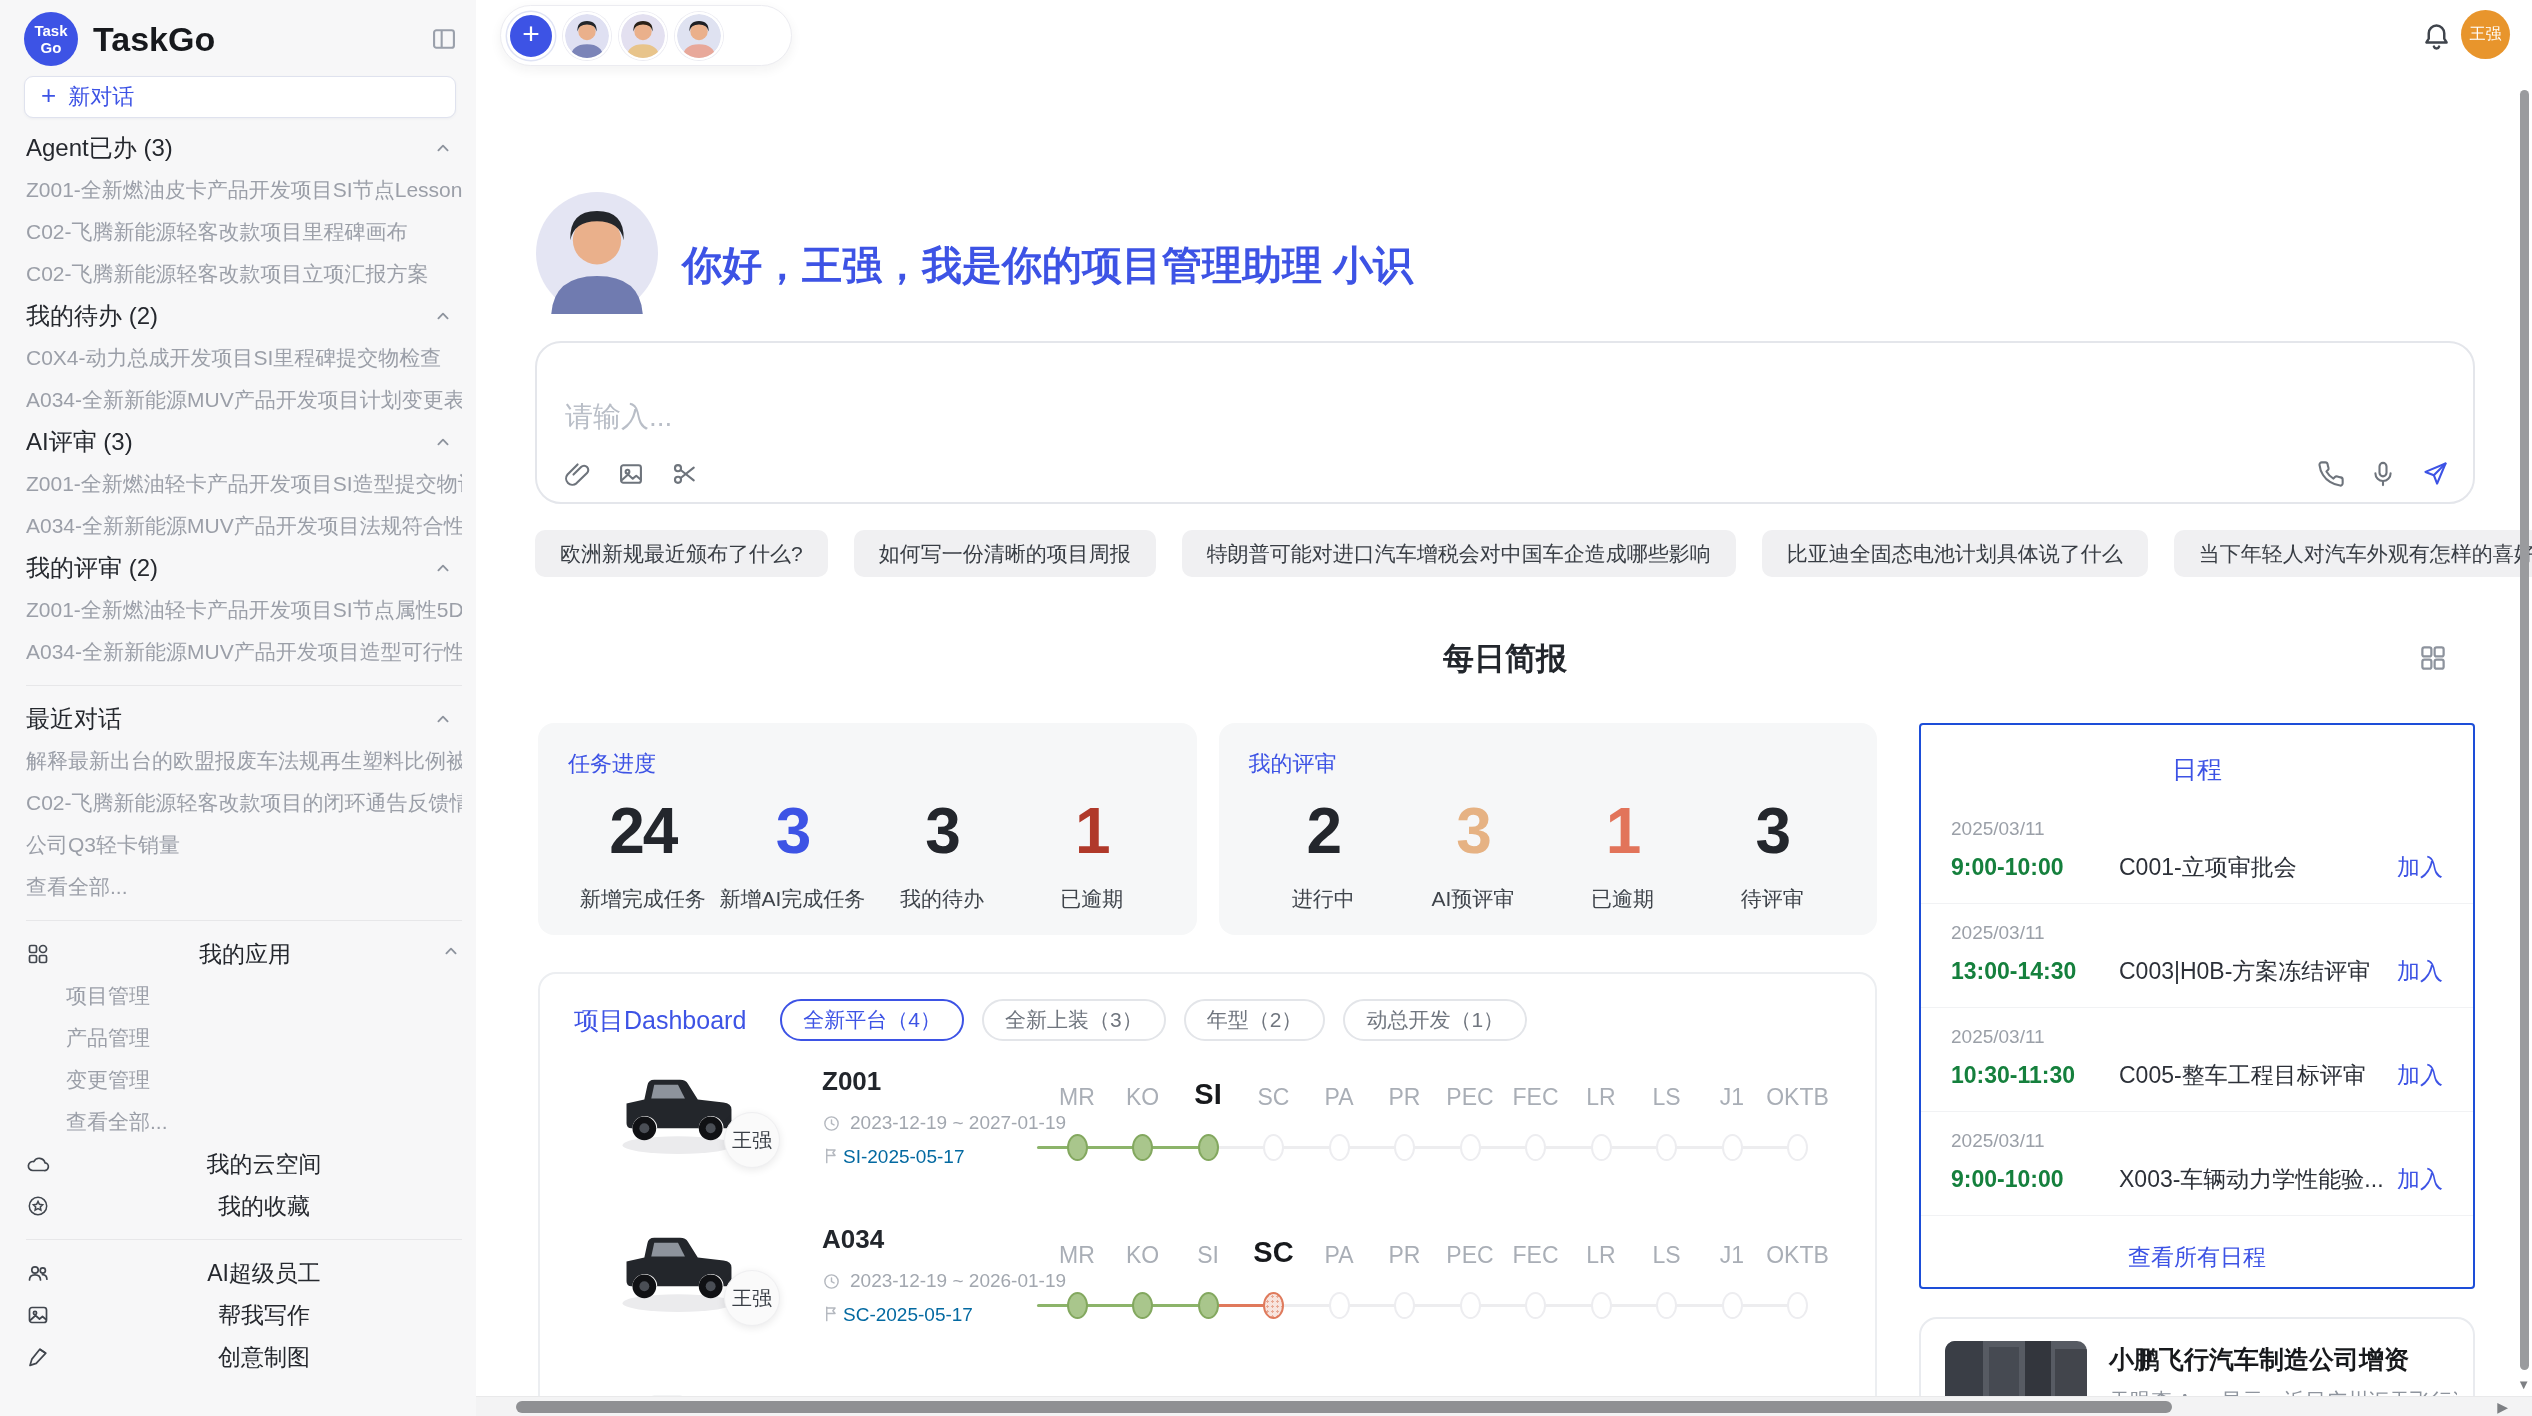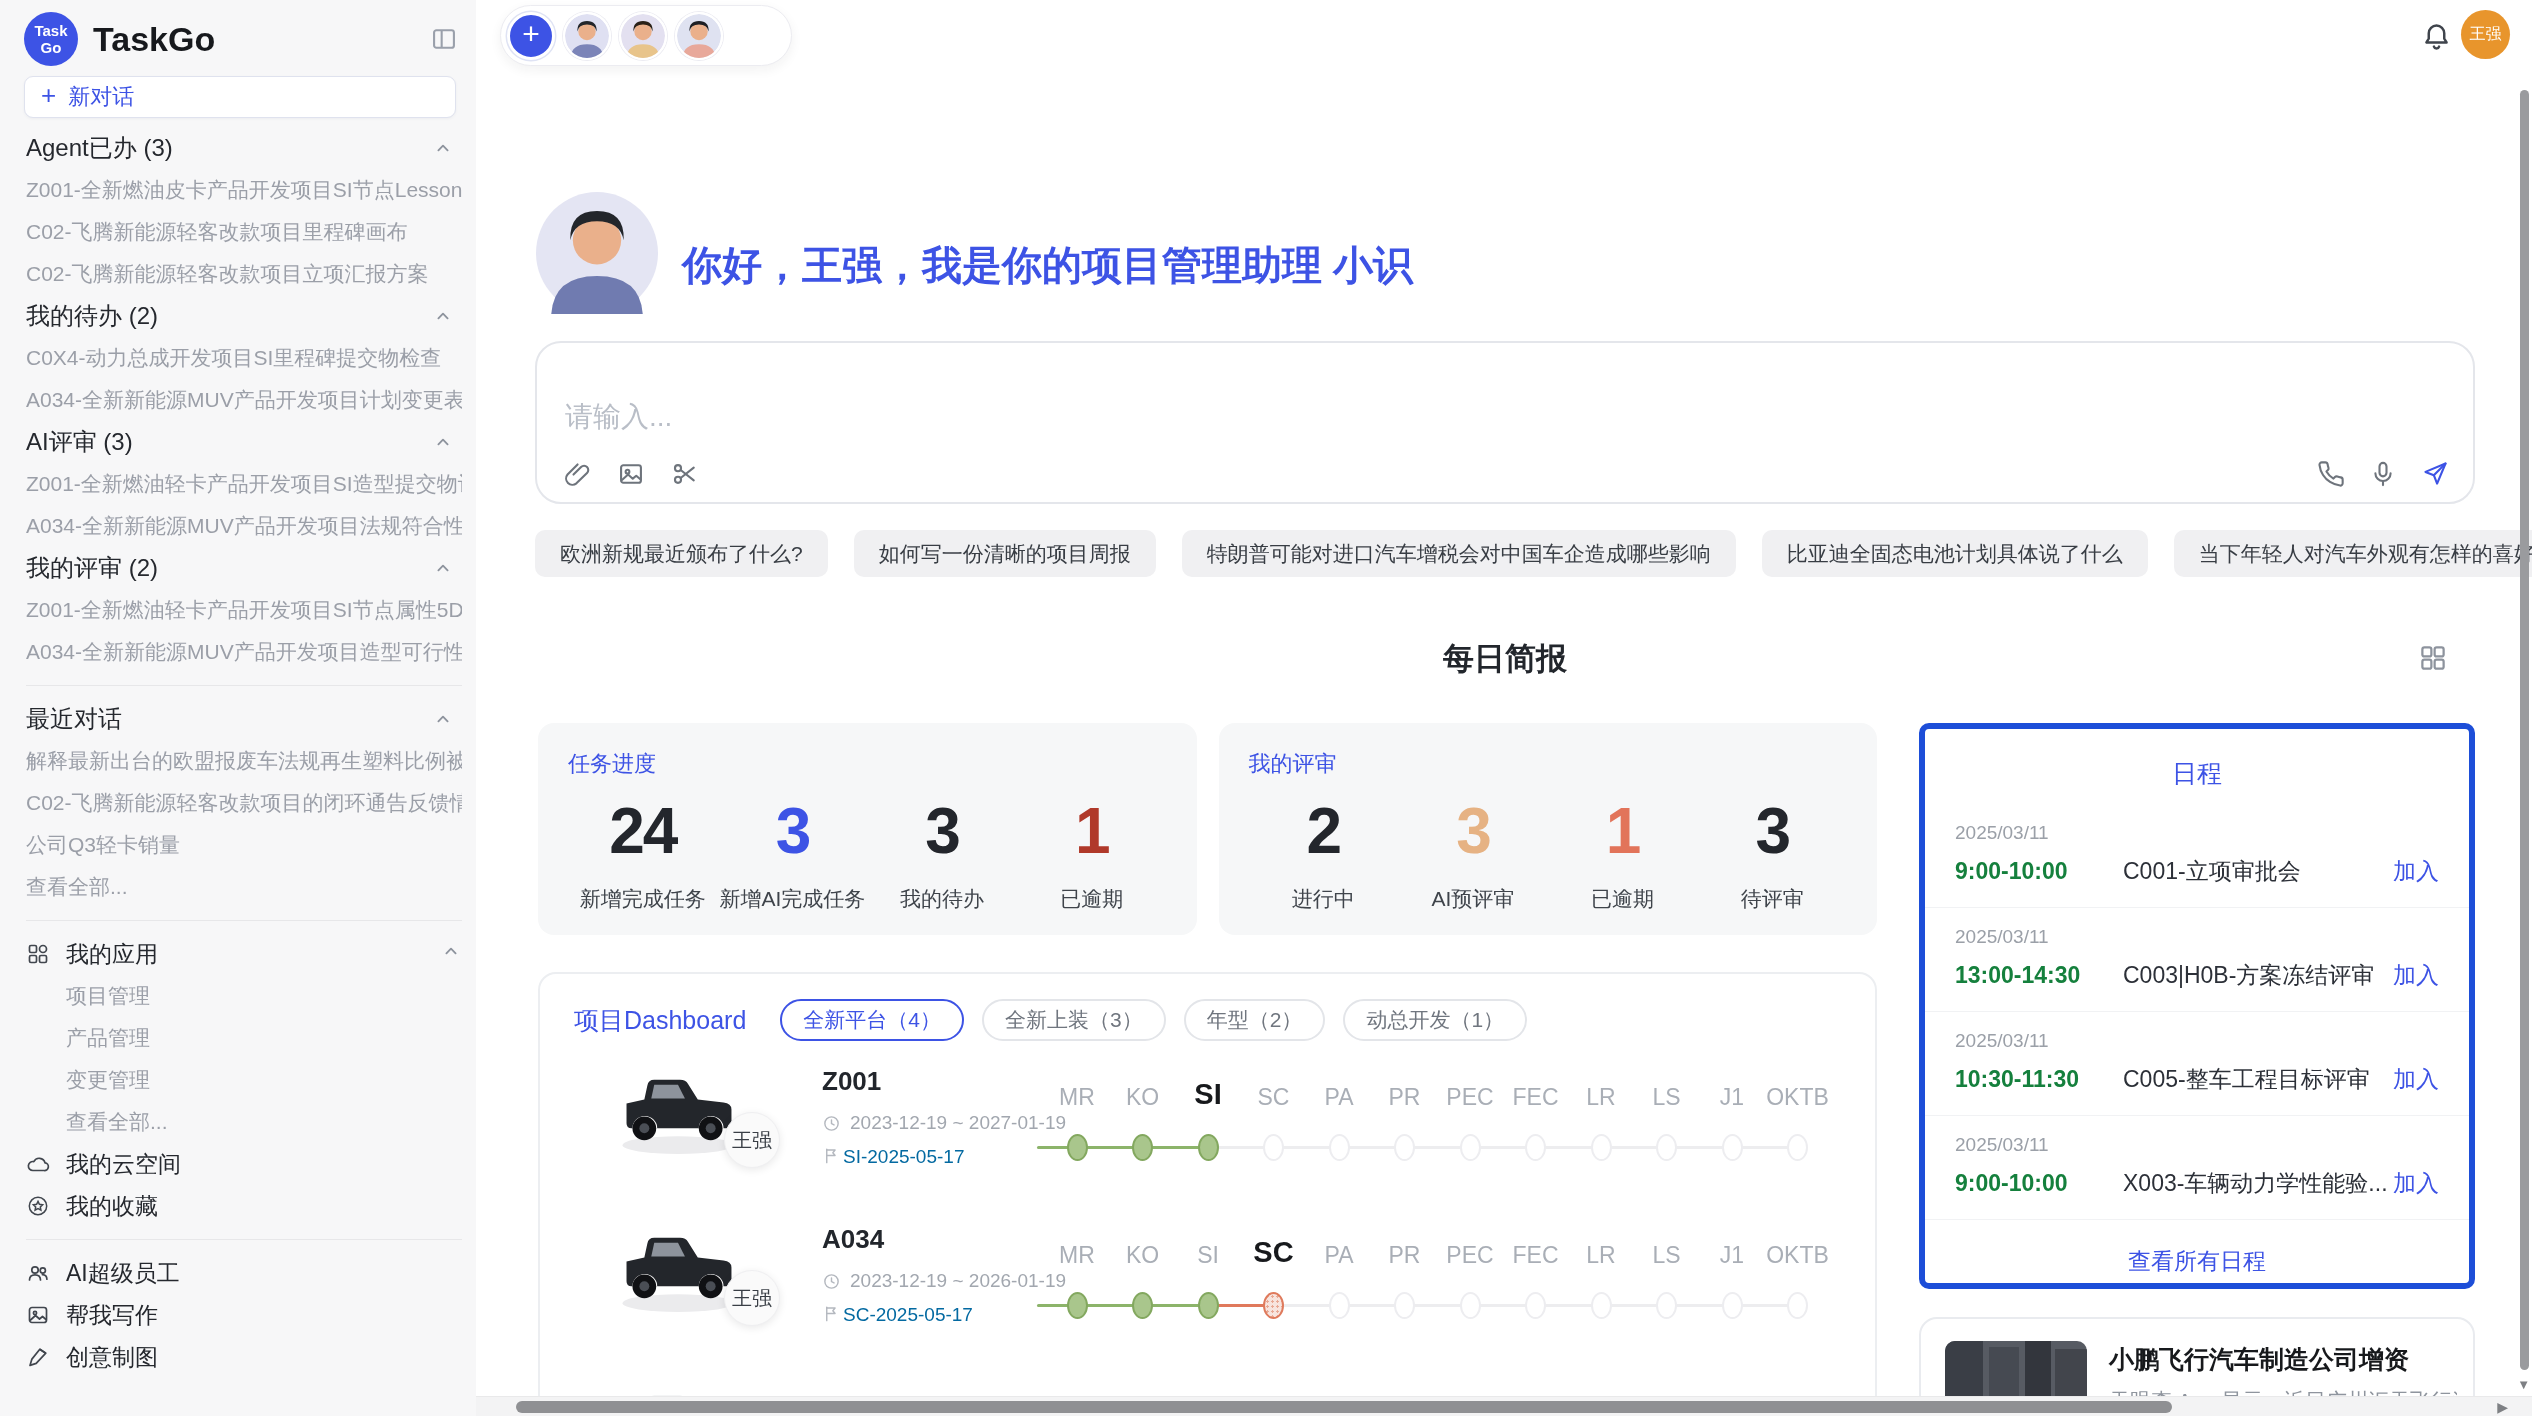--- a/index.html
+++ b/index.html
@@ -23,21 +23,21 @@
   .srow { height:42px; display:flex; align-items:center; }
   .srow.item { color:#9b9fa8; font-size:21px; white-space:nowrap; overflow:hidden; cursor:pointer; }
   .srow.header { color:#25282e; font-size:24px; font-weight:500; justify-content:space-between; cursor:pointer; }
   .srow.header .chev { width:22px; height:22px; color:#8d939d; margin-right:8px;}
   .srow.header .chev svg{ width:22px; height:22px;}
   .sdivider { height:1px; background:#e7e7e9; margin:12px 0; }
   .srow.approw { gap:16px; color:#25282e; font-size:23px; cursor:pointer; }
   .srow.approw .aicon { width:24px; height:24px; color:#41464e; flex:none; }
   .srow.approw .aicon svg { width:24px; height:24px; }
   .srow.subitem { padding-left:40px; }
-  .srow .flex1 { flex:1; }
+  .srow .flex1 { flex:1;text-align:center; }
 
   
   .topbar-pill { position:absolute; left:500px; top:5px; width:292px; height:61px; border-radius:31px;
     background:#fff; border:1px solid #ececf1; box-shadow:0 4px 12px rgba(31,35,41,.06);
     display:flex; align-items:center; padding:0 6px; gap:8px; }
   .add-agent { width:48px; height:48px; border-radius:50%; background:#3d53e5; color:#fff; border:3px solid #fff;
     box-shadow:0 0 0 1.5px #dfe3f4; font-size:30px; font-weight:300; display:flex; align-items:center;
     justify-content:center; cursor:pointer; line-height:1; padding-bottom:4px;}
   .tb-avatar { width:48px; height:48px; border-radius:50%; overflow:hidden; border:2.5px solid #fff;
     box-shadow:0 0 0 1px #ececf2; cursor:pointer; flex:none;}
@@ -108,21 +108,21 @@
   .ms-line.o { background:#e0795c; }
   .ms-node { position:absolute; top:68px; width:21px; height:27px; border-radius:50%;
     background:#fff; border:2px solid #ededf0; }
   .ms-node.done { background:#a9c68c; border-color:#83a85f; }
   .ms-node.over { border-color:#df7a5c; background-color:#f7e4de;
     background-image:radial-gradient(#e5a license, transparent 0); }
   .ms-node.over { background-image:radial-gradient(#e8a893 1px, transparent 1.2px); background-size:5px 5px; }
 
   
   .sched-card { position:absolute; left:1919px; top:723px; width:556px; height:566px; background:#fff;
-    border:6px solid #1d4ed8; border-radius:10px; }
+    border:2px solid #1d4ed8; border-radius:4px; }
   .sched-title { margin-top:28px; text-align:center; font-size:25px; color:#3d53e5; }
   #sched-items { margin-top:14px; }
   .sched-item { height:104px; padding:18px 30px 0; border-bottom:1px solid #f1f2f4; }
   .si-date { font-size:19px; color:#9ba0a8; }
   .si-row { display:flex; align-items:center; margin-top:12px; }
   .si-time { width:168px; font-size:23px; font-weight:600; color:#15803d; flex:none;}
   .si-title { flex:1; font-size:23px; color:#2c3038; white-space:nowrap; overflow:hidden;}
   .si-join { font-size:23px; color:#3d53e5; cursor:pointer; }
   .sched-viewall { text-align:center; margin-top:26px; font-size:23px; color:#3d53e5; cursor:pointer; }
 

